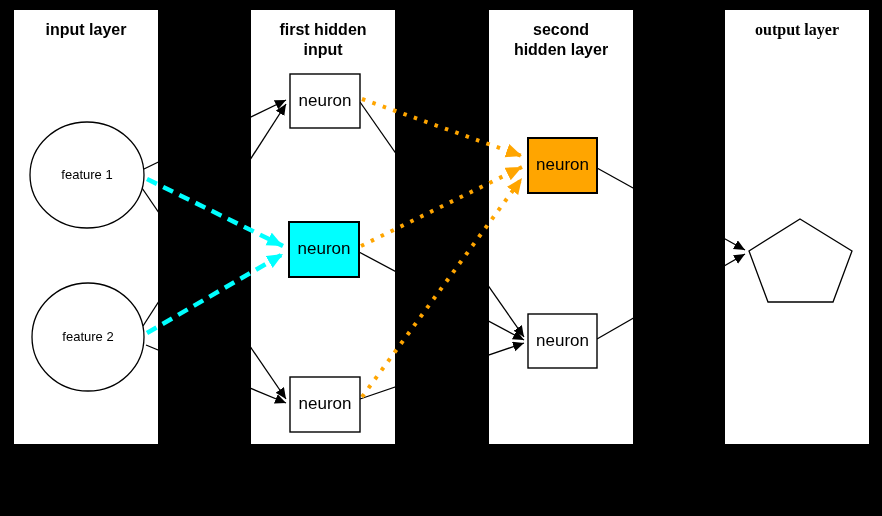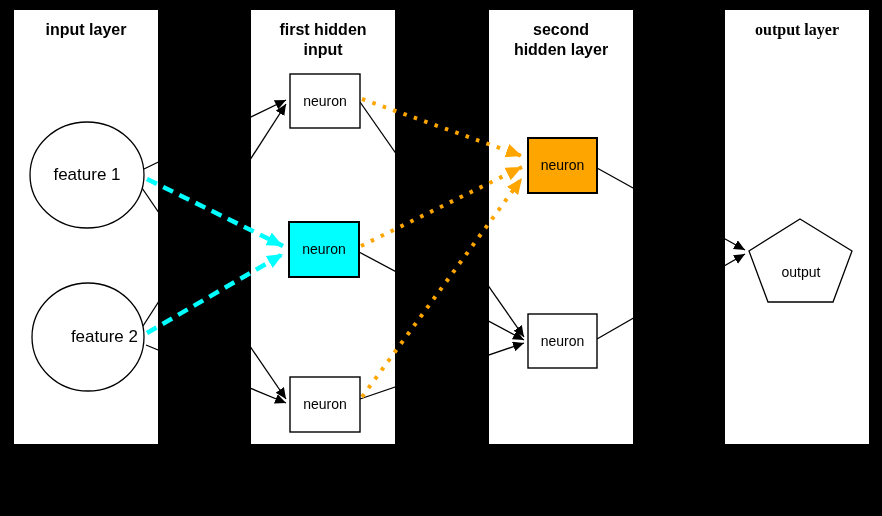--- a/index.html
+++ b/index.html
@@ -6,23 +6,23 @@
   .stage{
     position:relative;width:882px;height:444px;background:#15803d;overflow:hidden;
     font-family:"Liberation Sans", sans-serif;
   }
   .stage svg{position:absolute;left:0;top:0;}
   .layer-title{
     position:absolute;top:20px;width:112px;text-align:center;
     font-size:16px;font-weight:bold;line-height:20px;color:#000;
   }
   .node-label{
-    position:absolute;text-align:center;font-size:14px;line-height:18px;color:#000;
+    position:absolute;text-align:center;font-size:17px;line-height:18px;color:#000;
   }
-  .feature-label{font-size:17px;}
+  .feature-label{font-size:13px;}
 </style>
 </head>
 <body>
 
 <div class="stage">
 
   <svg width="882" height="516" viewBox="0 0 882 516">
     <defs>
       <marker id="ah-black" markerUnits="userSpaceOnUse" markerWidth="14" markerHeight="12" refX="11" refY="5" orient="auto">
         <path d="M0,0 L11,5 L0,10 z" fill="#000000"></path>
@@ -77,24 +77,23 @@
 
     <polygon points="800,219 852,251 833,302 768,302 749,251" stroke="#000000" stroke-width="1.3" fill="#ffffff"></polygon>
   </svg>
 
   <div class="layer-title" style="left:30px;">input layer</div>
   <div class="layer-title" style="left:267px;">first hidden input</div>
   <div class="layer-title" style="left:505px;text-align:center;">second hidden layer</div>
   <div class="layer-title" style="left:741px;font-family:Liberation Serif, serif;">output layer</div>
 
   <div class="node-label feature-label" style="left:37px;top:166px;width:100px;">feature 1</div>
-  <div class="node-label feature-label" style="left:38px;top:328px;width:100px;text-align:right;">feature 2</div>
+  <div class="node-label feature-label" style="left:38px;top:328px;width:100px;">feature 2</div>
 
   <div class="node-label" style="left:290px;top:92px;width:70px;">neuron</div>
   <div class="node-label" style="left:289px;top:240px;width:70px;">neuron</div>
   <div class="node-label" style="left:290px;top:395px;width:70px;">neuron</div>
 
   <div class="node-label" style="left:528px;top:156px;width:69px;">neuron</div>
   <div class="node-label" style="left:528px;top:332px;width:69px;">neuron</div>
 
-  <div class="node-label" style="left:750px;top:263px;width:102px;">output</div>
 
 </div>
 
 </body></html>

